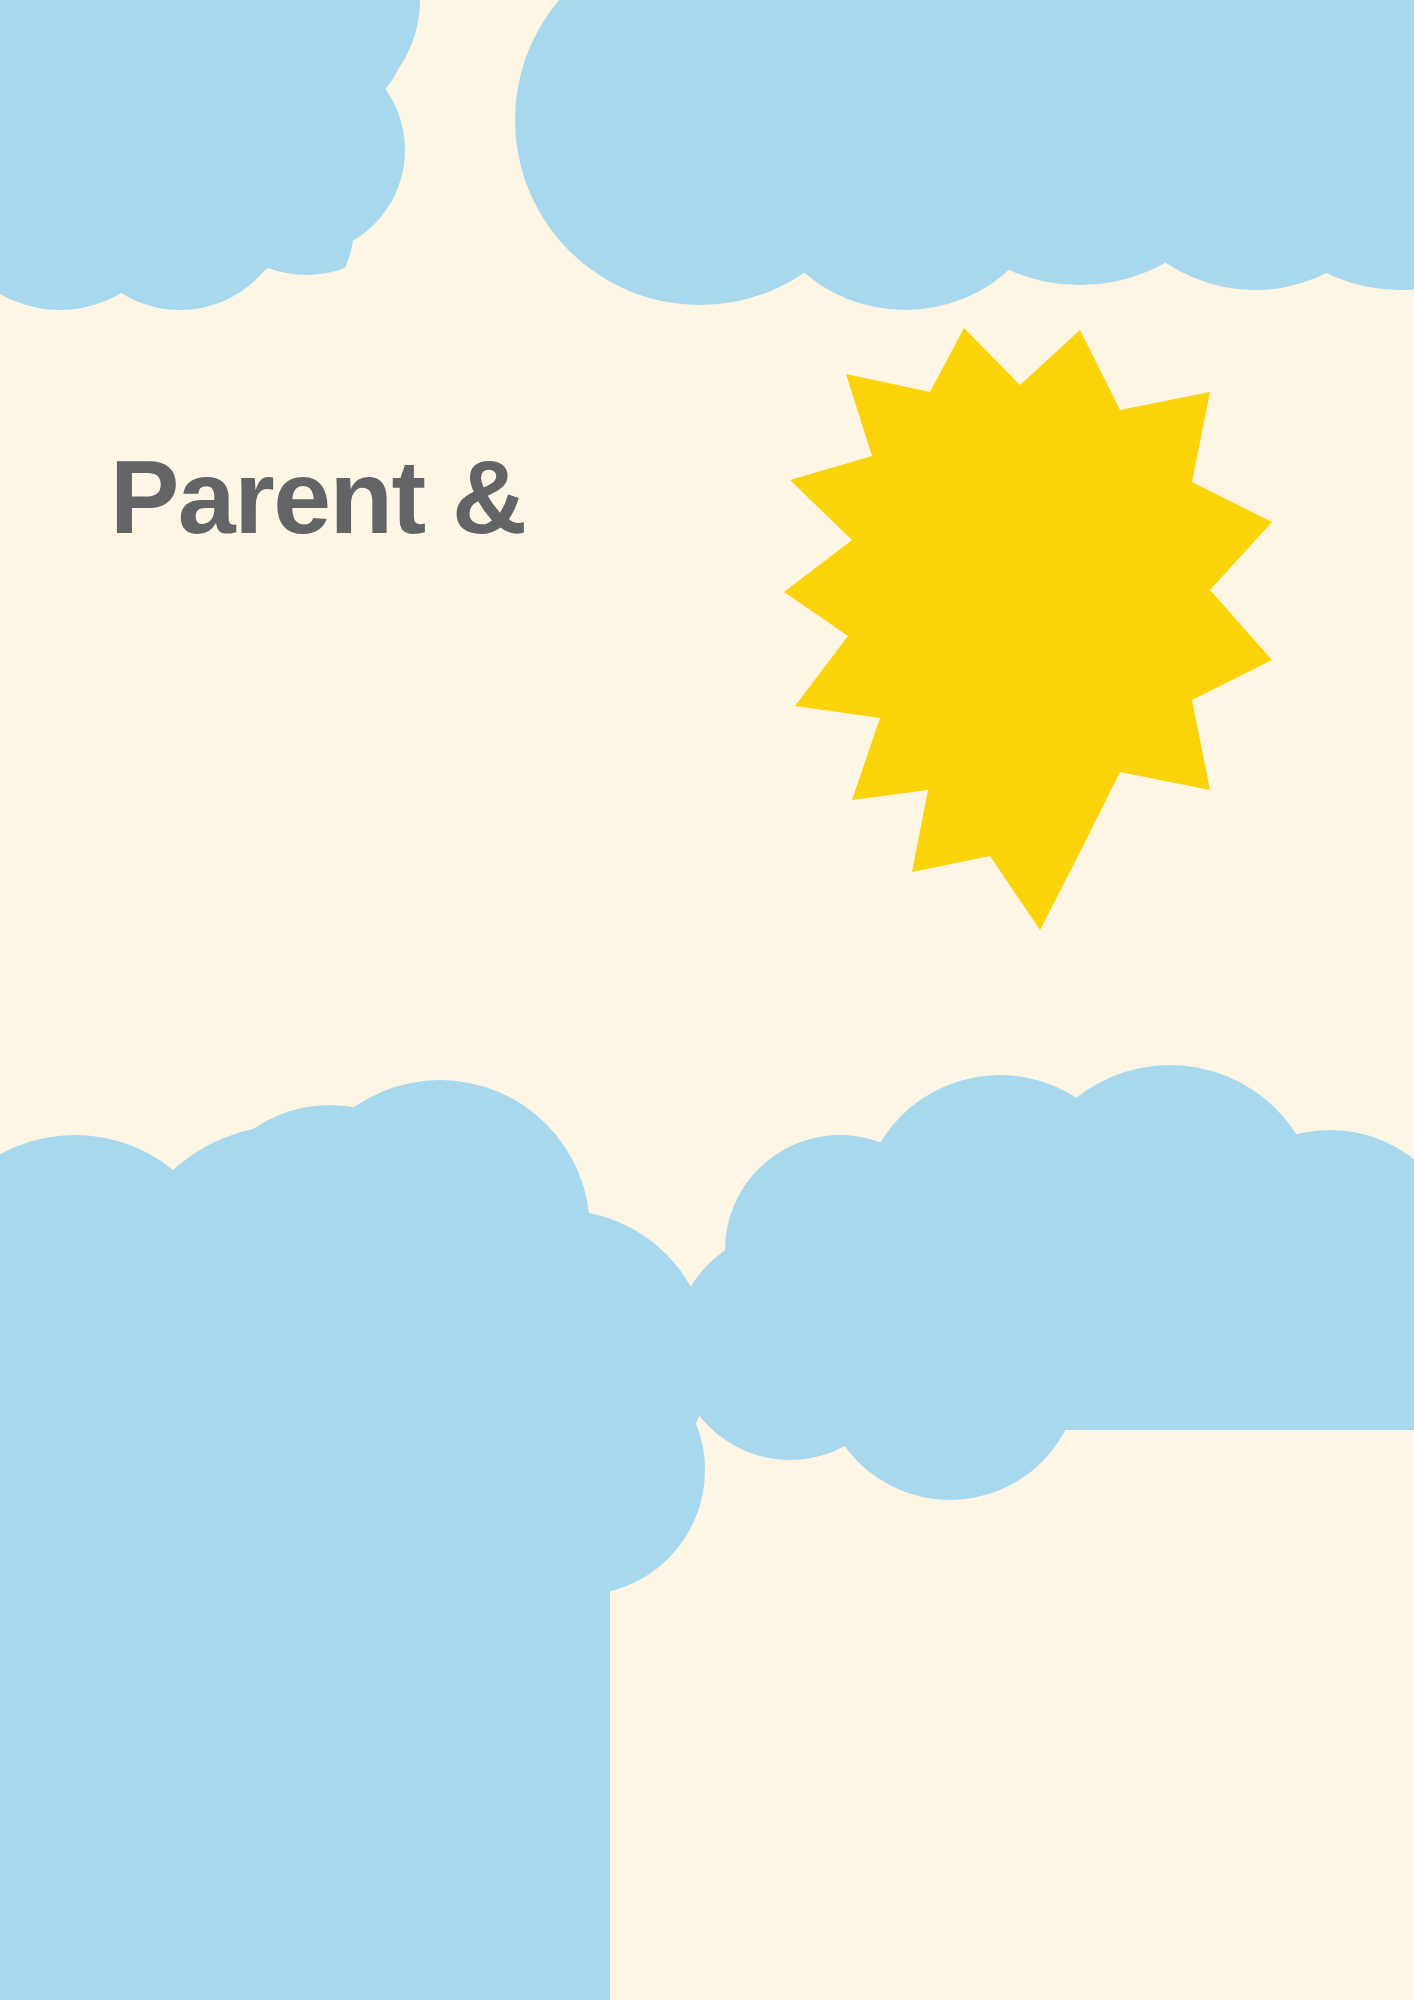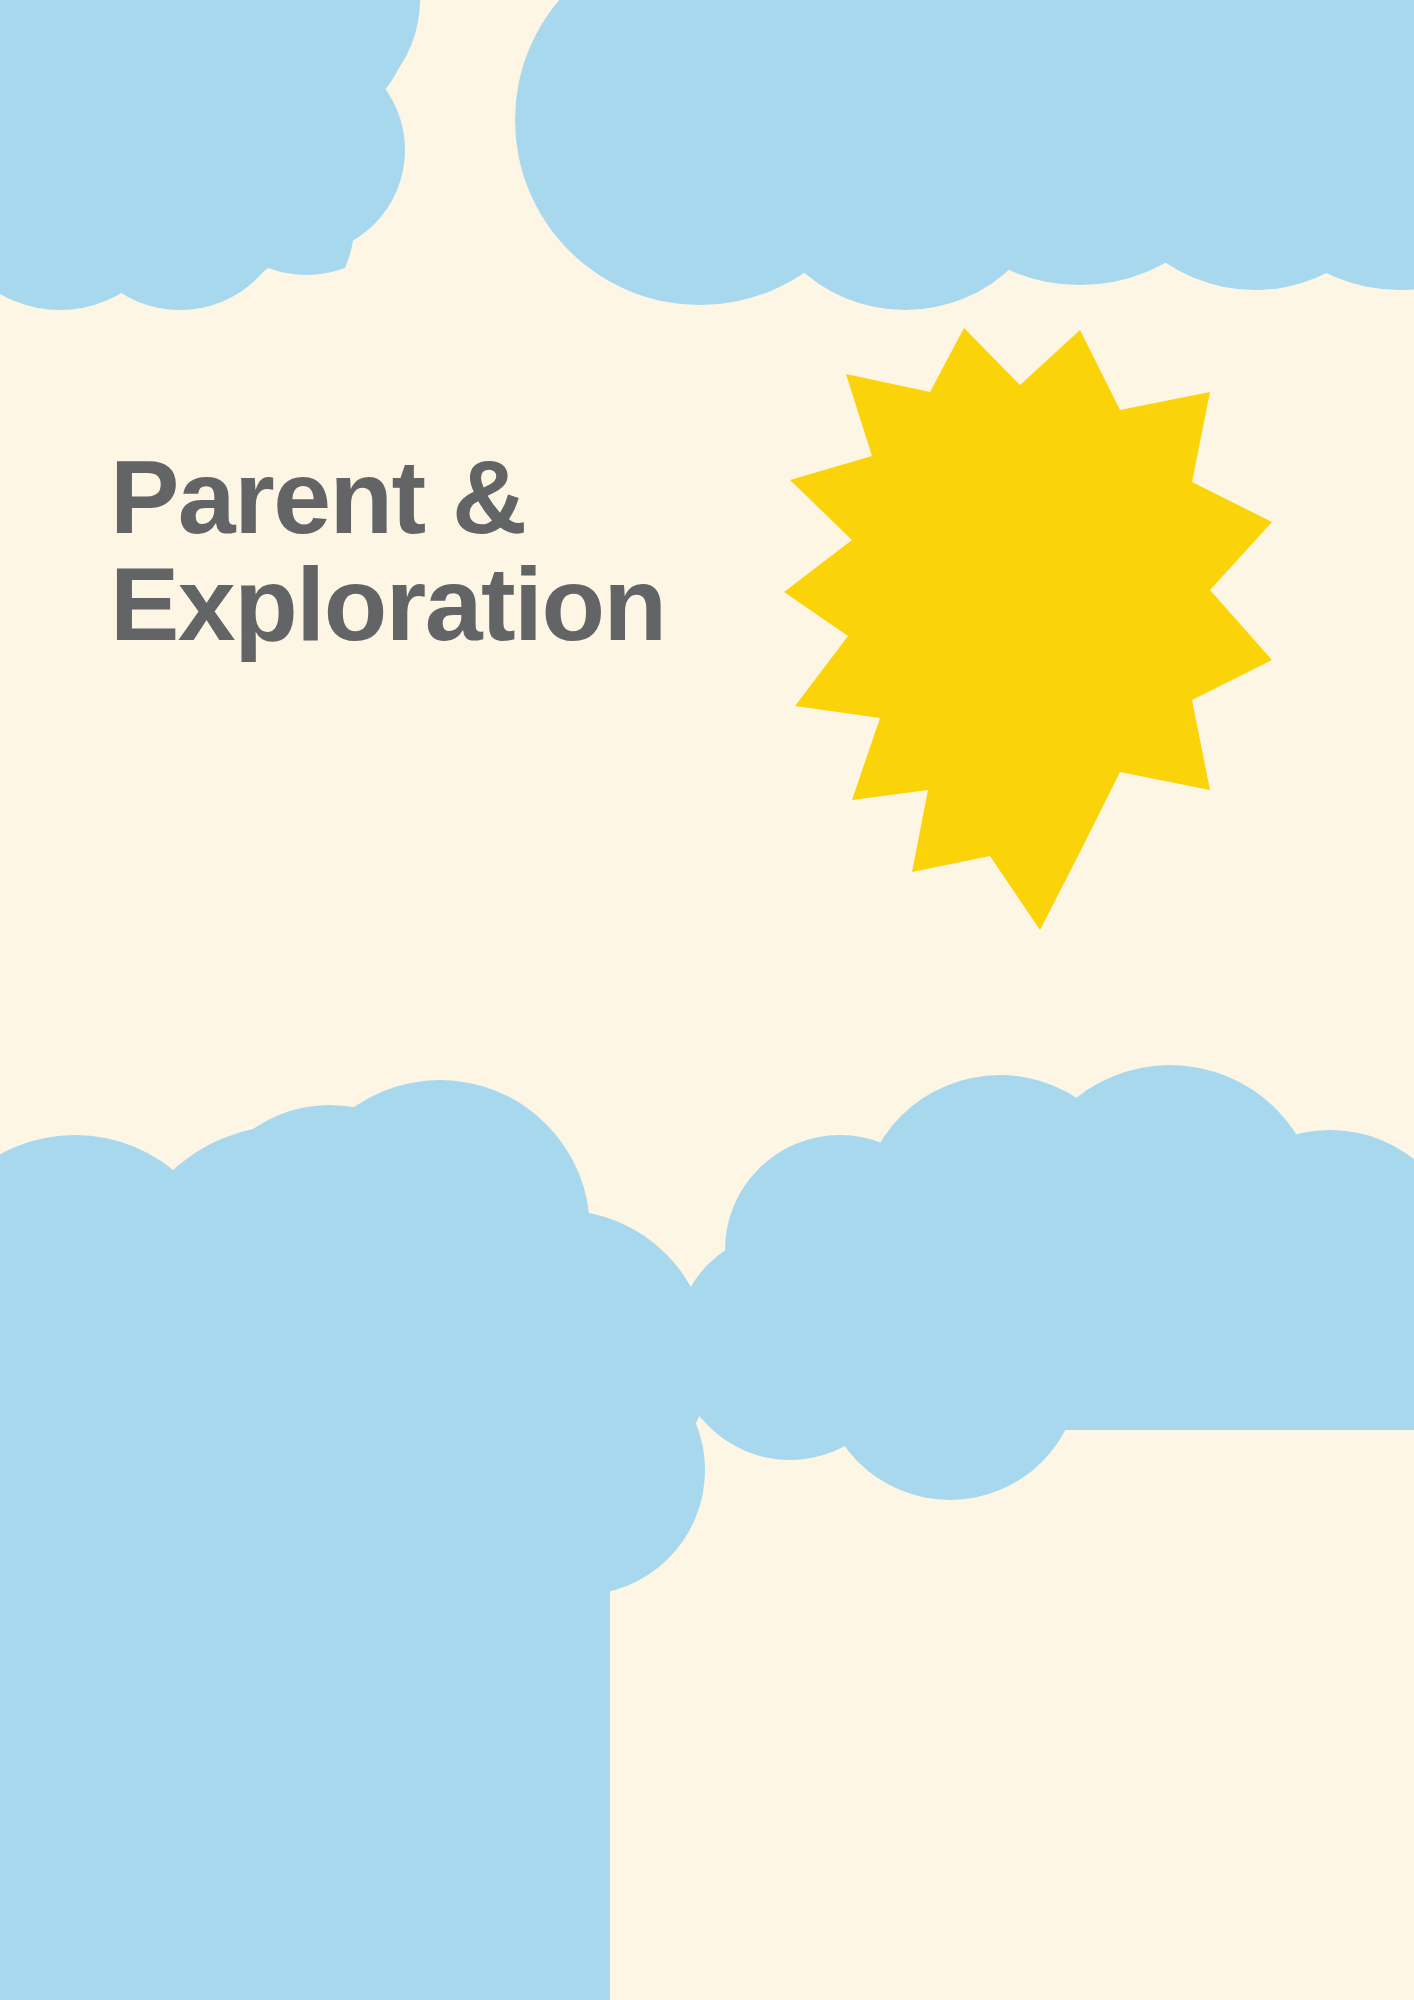--- a/index.html
+++ b/index.html
@@ -135,16 +135,15 @@
            A 130 130 0 0 0 760,1430
            L 770,1440
            A 120 120 0 0 0 880,1370
            Z"></path>
     </g>
 
   </svg>
 
   <div class="title-block">
     <span class="title-line">Parent &amp;</span>
-    <span class="title-line">Exploration</span>
   </div>
 
 </div>
 
 </body></html>

